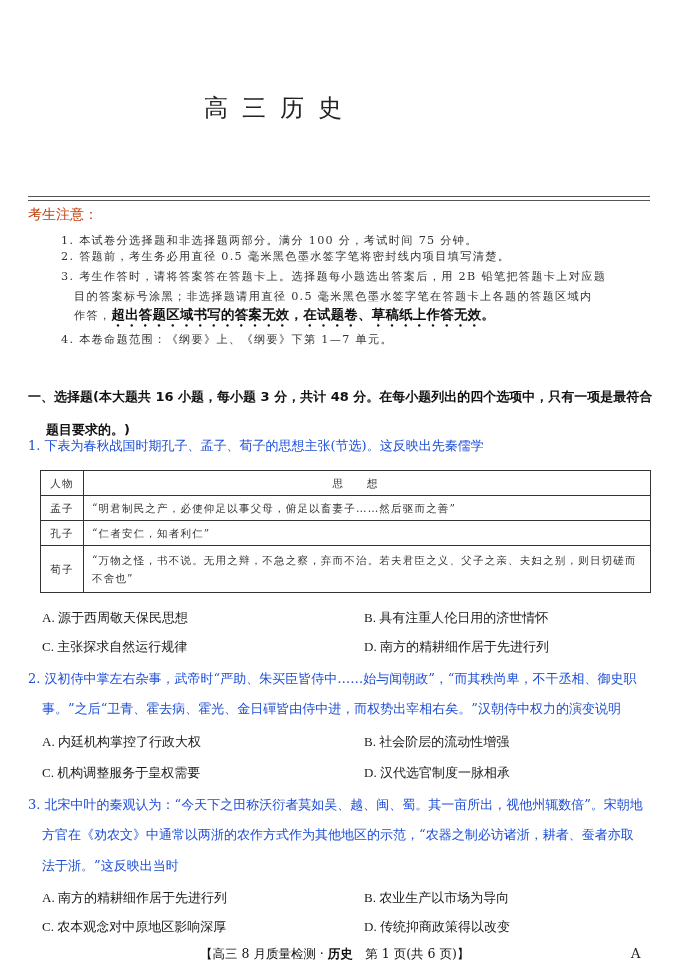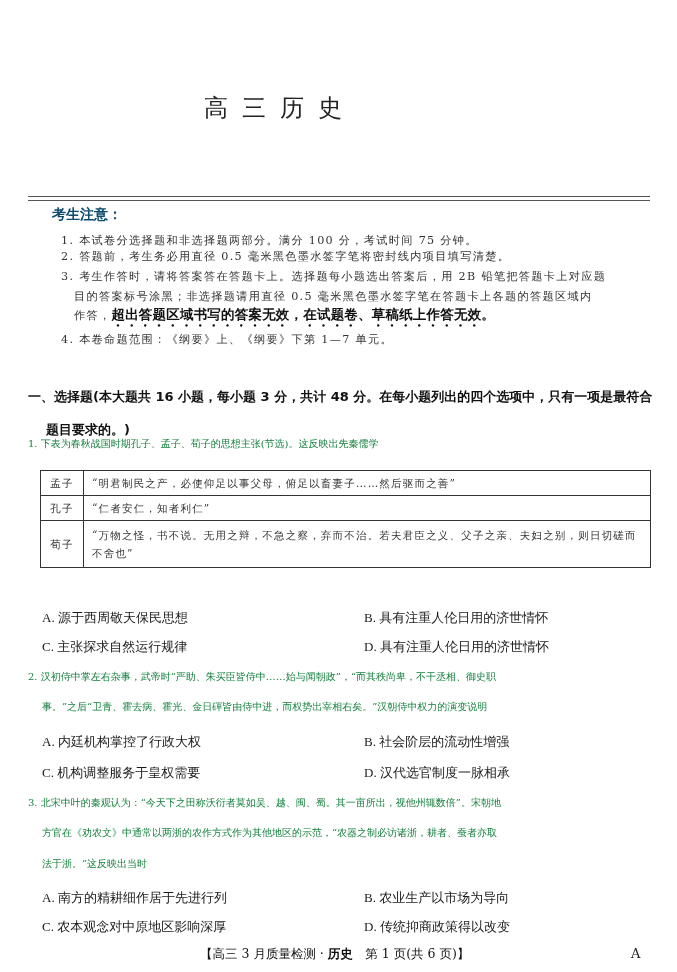--- a/index.html
+++ b/index.html
@@ -13,40 +13,40 @@
     top: 92px; left: 0; width: 546px; text-align: center;
     font-size: 24px; letter-spacing: 14px; font-weight: normal;
     font-family: "DejaVu Serif", serif; color: #222;
     padding-left: 14px; box-sizing: border-box;
   }
   .rule-double {
     top: 196px; left: 28px; width: 622px; height: 3px;
     border-top: 1.5px solid #555; border-bottom: 1px solid #555;
   }
   .notice-head {
-    top: 206px; left: 28px; font-size: 14px; font-weight: bold;
-    font-family: "DejaVu Sans", sans-serif; color: #0c4a6e; margin-left: 24px;
+    top: 206px; left: 28px; font-size: 14px; font-weight: normal;
+    font-family: "DejaVu Sans", sans-serif; color: #c2410c;
   }
   .notice {
     left: 61px; font-size: 11.2px; color: #333;
     font-family: "DejaVu Serif", serif; letter-spacing: 1.3px; white-space: nowrap;
   }
   .notice.indent { left: 74px; }
   .notice-bold {
     font-family: "DejaVu Sans", sans-serif; font-size: 13.5px; font-weight: bold;
     color: #111; letter-spacing: 0.2px;
     text-emphasis: filled dot; -webkit-text-emphasis: filled dot;
     text-emphasis-position: under; -webkit-text-emphasis-position: under;
   }
   .section-head {
     left: 28px; font-size: 13px; font-weight: bold;
     font-family: "DejaVu Sans", sans-serif; color: #111; white-space: nowrap; margin-top: 16px;
   }
   .q-text {
-    font-size: 10px; color: #15803d; white-space: nowrap;
+    font-size: 13px; color: #1d4ed8; white-space: nowrap;
     font-family: "DejaVu Serif", serif;
   }
   .opt { font-size: 13px; white-space: nowrap; font-family: Liberation Serif, serif; }
   table.thoughts {
     top: 470px; left: 40px; width: 611px; border-collapse: collapse;
     font-size: 10.5px; color: #333; font-family: "DejaVu Serif", serif;
   }
   table.thoughts td {
     border: 1px solid #333; padding: 3px 8px; line-height: 18px;
     letter-spacing: 1.2px;
@@ -79,51 +79,55 @@
 </div>
 <div class="abs notice" style="top:332px">4. 本卷命题范围：《纲要》上、《纲要》下第 1—7 单元。</div>
 
 <div class="abs section-head" style="top:372px">一、选择题(本大题共 16 小题，每小题 3 分，共计 48 分。在每小题列出的四个选项中，只有一项是最符合</div>
 <div class="abs section-head" style="top:405px; left:46px">题目要求的。)</div>
 
 <div class="abs q-text" style="top:437px; left:28px">1. 下表为春秋战国时期孔子、孟子、荀子的思想主张(节选)。这反映出先秦儒学</div>
 
 <table class="abs thoughts">
   <tbody>
+      <tr class="header">
+    <td class="person">人物</td>
+    <td class="thought-h">思想</td>
+  </tr>
   <tr>
     <td class="person">孟子</td>
     <td>“明君制民之产，必使仰足以事父母，俯足以畜妻子……然后驱而之善”</td>
   </tr>
   <tr>
     <td class="person">孔子</td>
     <td>“仁者安仁，知者利仁”</td>
   </tr>
   <tr class="tall">
     <td class="person">荀子</td>
     <td>“万物之怪，书不说。无用之辩，不急之察，弃而不治。若夫君臣之义、父子之亲、夫妇之别，则日切磋而不舍也”</td>
   </tr>
 </tbody>
   </table>
 
 <div class="abs opt" style="top:609px; left:42px">A. 源于西周敬天保民思想</div>
 <div class="abs opt" style="top:609px; left:364px">B. 具有注重人伦日用的济世情怀</div>
 <div class="abs opt" style="top:638px; left:42px">C. 主张探求自然运行规律</div>
-<div class="abs opt" style="top:638px; left:364px">D. 具有注重人伦日用的济世情怀</div>
+<div class="abs opt" style="top:638px; left:364px">D. 南方的精耕细作居于先进行列</div>
 
 <div class="abs q-text" style="top:670px; left:28px">2. 汉初侍中掌左右杂事，武帝时“严助、朱买臣皆侍中……始与闻朝政”，“而其秩尚卑，不干丞相、御史职</div>
 <div class="abs q-text" style="top:700px; left:42px">事。”之后“卫青、霍去病、霍光、金日磾皆由侍中进，而权势出宰相右矣。”汉朝侍中权力的演变说明</div>
 <div class="abs opt" style="top:733px; left:42px">A. 内廷机构掌控了行政大权</div>
 <div class="abs opt" style="top:733px; left:364px">B. 社会阶层的流动性增强</div>
 <div class="abs opt" style="top:764px; left:42px">C. 机构调整服务于皇权需要</div>
 <div class="abs opt" style="top:764px; left:364px">D. 汉代选官制度一脉相承</div>
 
 <div class="abs q-text" style="top:796px; left:28px">3. 北宋中叶的秦观认为：“今天下之田称沃衍者莫如吴、越、闽、蜀。其一亩所出，视他州辄数倍”。宋朝地</div>
 <div class="abs q-text" style="top:826px; left:42px">方官在《劝农文》中通常以两浙的农作方式作为其他地区的示范，“农器之制必访诸浙，耕者、蚕者亦取</div>
 <div class="abs q-text" style="top:857px; left:42px">法于浙。”这反映出当时</div>
 <div class="abs opt" style="top:889px; left:42px">A. 南方的精耕细作居于先进行列</div>
 <div class="abs opt" style="top:889px; left:364px">B. 农业生产以市场为导向</div>
 <div class="abs opt" style="top:918px; left:42px">C. 农本观念对中原地区影响深厚</div>
 <div class="abs opt" style="top:918px; left:364px">D. 传统抑商政策得以改变</div>
 
 <div class="abs footer">
-  <span>【高三 3 月质量检测 · </span><b>历史</b><span>　第 1 页(共 6 页)】</span>
+  <span>【高三 8 月质量检测 · </span><b>历史</b><span>　第 1 页(共 6 页)】</span>
 </div>
 <div class="abs version">A</div>
 
 </body></html>

